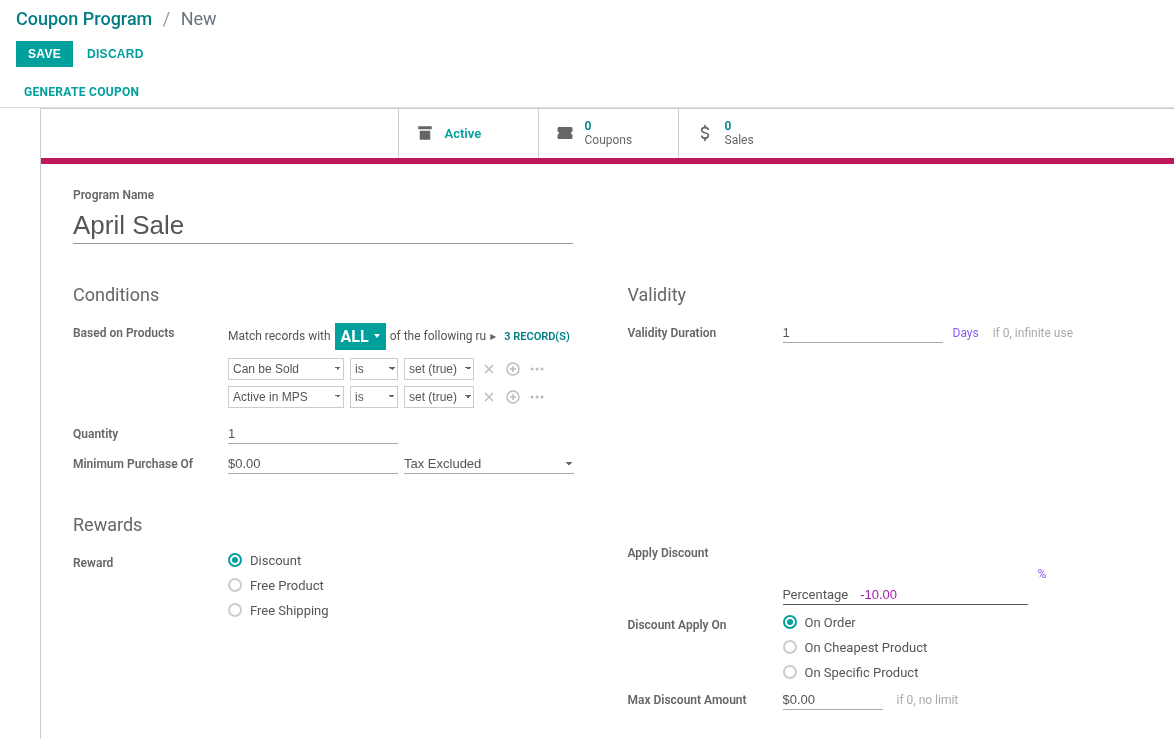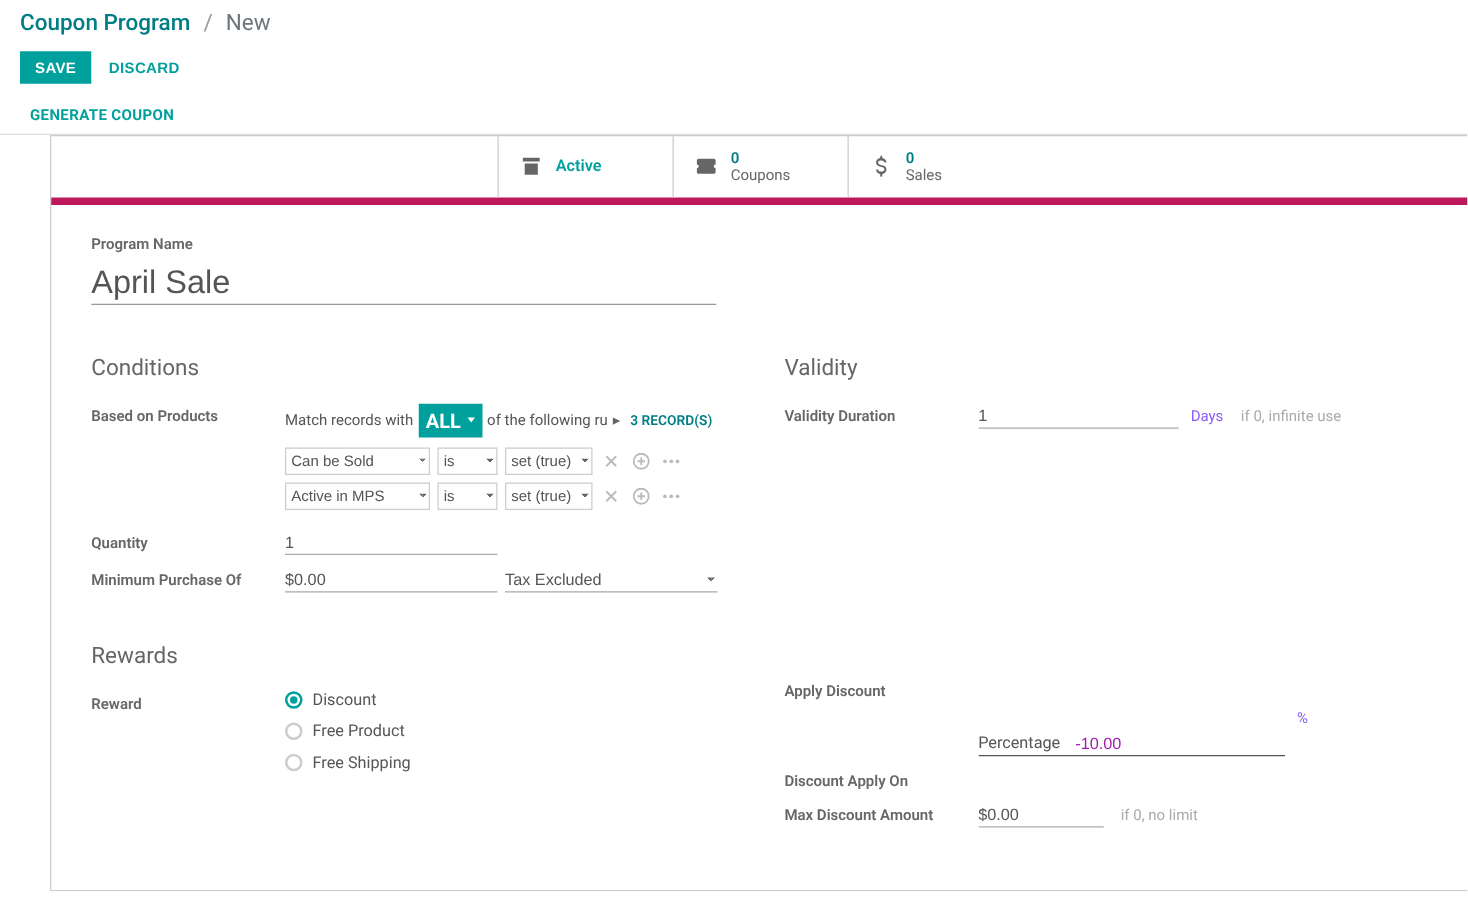--- a/index.html
+++ b/index.html
@@ -292,20 +292,36 @@
               <div class="discount-row">
                 <span class="type">Percentage</span>
                 <input class="underline neg" style="border-bottom: none;" value="-10.00">
               </div>
               <span class="unit">%</span>
             </div>
           </div>
 
           <div class="form-row">
             <div class="label">Discount Apply On</div>
+            <div class="control">
+              <div class="radio-col">
+                <label class="radio-item">
+                  <span class="radio-dot on"></span>
+                  <span>On Order</span>
+                </label>
+                <label class="radio-item">
+                  <span class="radio-dot"></span>
+                  <span>On Cheapest Product</span>
+                </label>
+                <label class="radio-item">
+                  <span class="radio-dot"></span>
+                  <span>On Specific Product</span>
+                </label>
+              </div>
+            </div>
           </div>
 
           <div class="form-row">
             <div class="label">Max Discount Amount</div>
             <div class="control">
               <input class="underline small" value="$0.00" style="">
               <span class="hint">if 0, no limit</span>
             </div>
           </div>
         </div>

